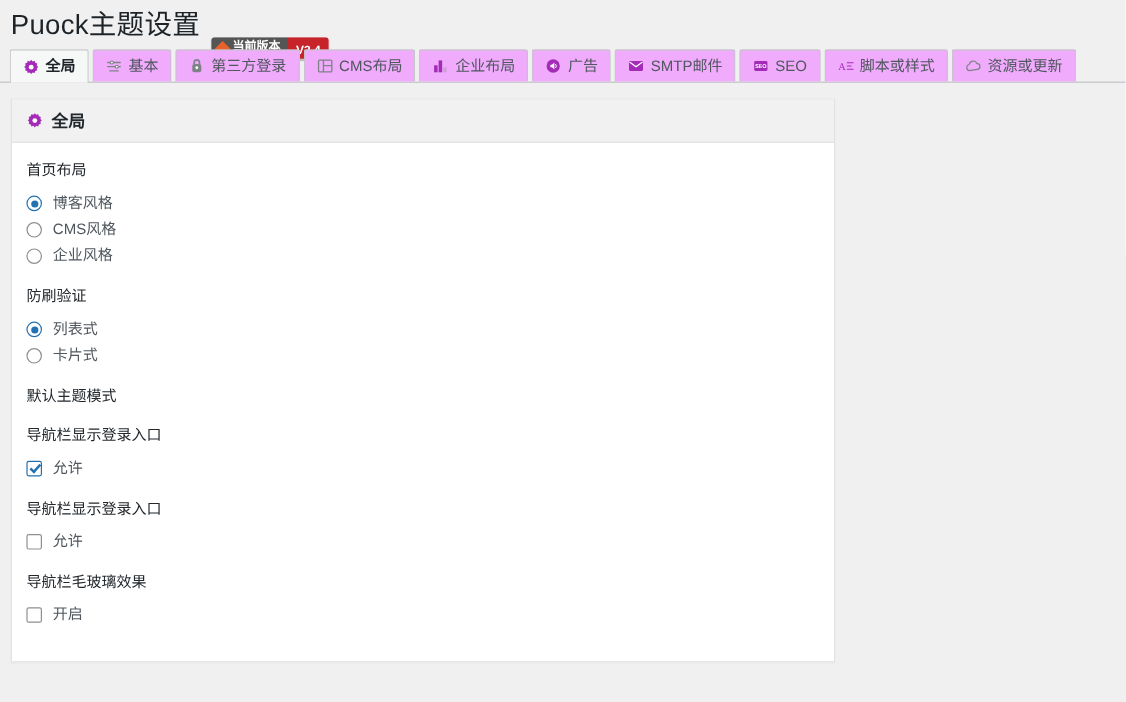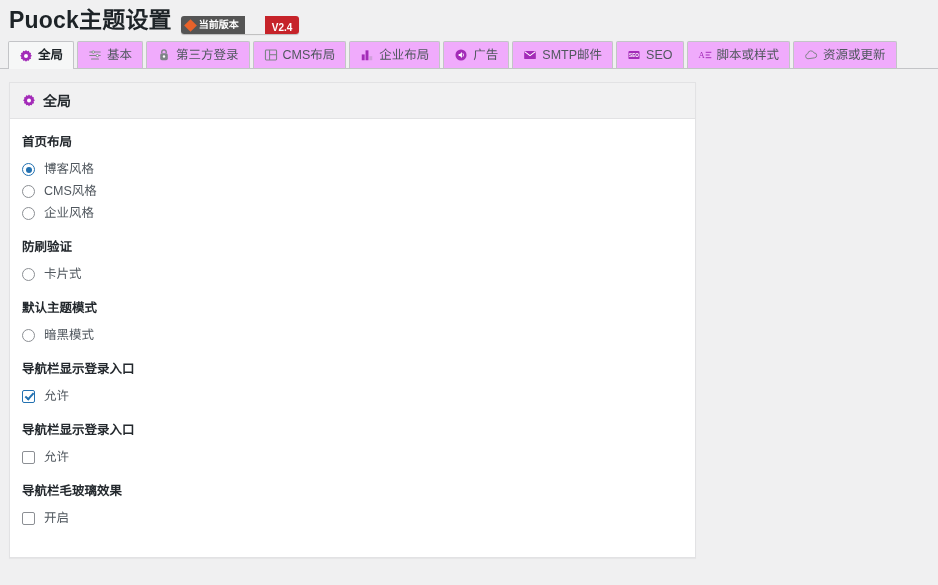--- a/index.html
+++ b/index.html
@@ -21,37 +21,36 @@
   
   .page-header {
     display: flex;
     align-items: center;
     padding: 6px 0 0 9px;
     height: 36px;
     box-sizing: border-box;
   }
   .page-title {
     font-size: 23px;
-    font-weight: 700;
+    font-weight: 400;
     color: #1d2327;
     line-height: 1.3;
     letter-spacing: 0.2px;
     white-space: nowrap;
   }
   .version-badge {
     display: inline-flex;
     align-items: stretch;
     margin-left: 9px;
     height: 18px;
     border-radius: 3px;
     overflow: hidden;
     box-shadow: 0 1px 1px rgba(0,0,0,.22);
     position: relative;
-    top: 4px;
-    gap: 20px;
+    top: 19px;
   }
   .version-badge .vb-left {
     background: #555555;
     display: flex;
     align-items: center;
     padding: 0 6px 0 5px;
     gap: 4px;
   }
   .version-badge .vb-right {
     background: #c6232a;
@@ -149,21 +148,21 @@
   }
   .panel-body {
     padding: 16px 12px 12px 12px;
   }
 
   .field-group {
     margin-bottom: 18px;
   }
   .field-label {
     font-size: 12.5px;
-    font-weight: 700;
+    font-weight: 400;
     color: #23282d;
     margin-bottom: 11px;
     line-height: 1.2;
   }
   .option-row {
     display: flex;
     align-items: center;
     gap: 9px;
     margin-bottom: 5px;
     height: 17px;
@@ -370,30 +369,30 @@
           <span class="option-text">CMS风格</span>
         </div>
         <div class="option-row">
           <span class="radio"></span>
           <span class="option-text">企业风格</span>
         </div>
       </div>
       <div class="field-group">
         <div class="field-label">防刷验证</div>
         <div class="option-row">
+          <span class="radio checked"></span>
+          <span class="option-text">列表式</span>
+        </div>
+        <div class="option-row">
           <span class="radio"></span>
           <span class="option-text">卡片式</span>
         </div>
       </div>
       <div class="field-group">
         <div class="field-label">默认主题模式</div>
-        <div class="option-row">
-          <span class="radio"></span>
-          <span class="option-text">暗黑模式</span>
-        </div>
       </div>
       <div class="field-group">
         <div class="field-label">导航栏显示登录入口</div>
         <div class="option-row">
           <span class="checkbox checked"></span>
           <span class="option-text">允许</span>
         </div>
       </div>
       <div class="field-group">
         <div class="field-label">导航栏显示登录入口</div>

